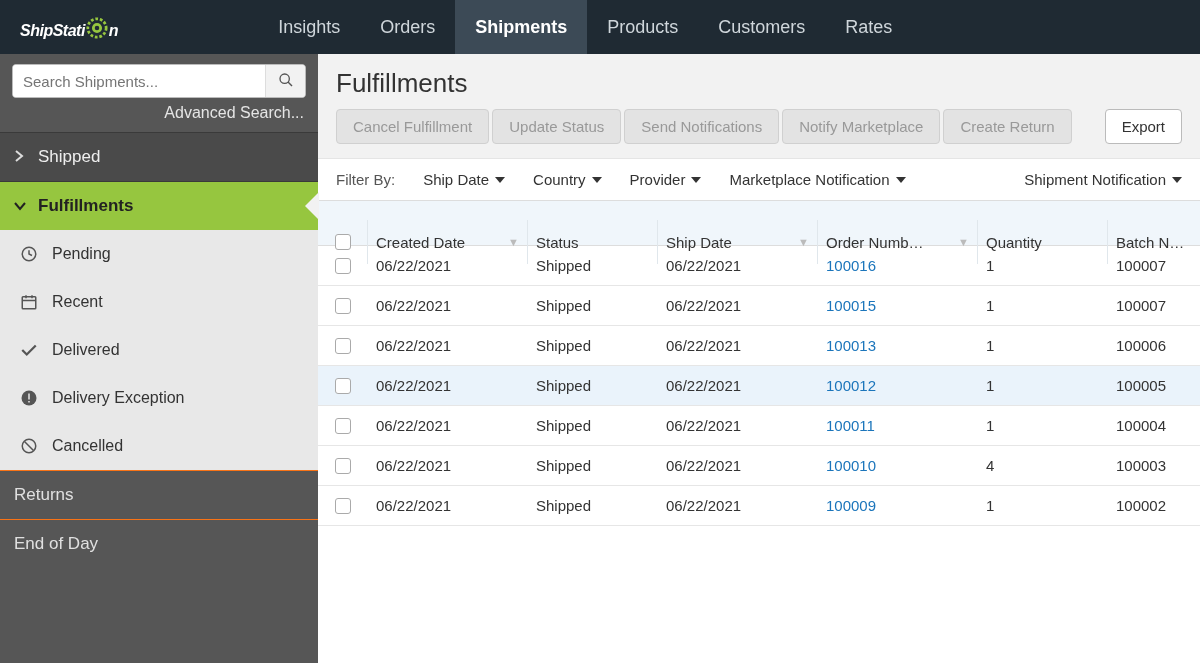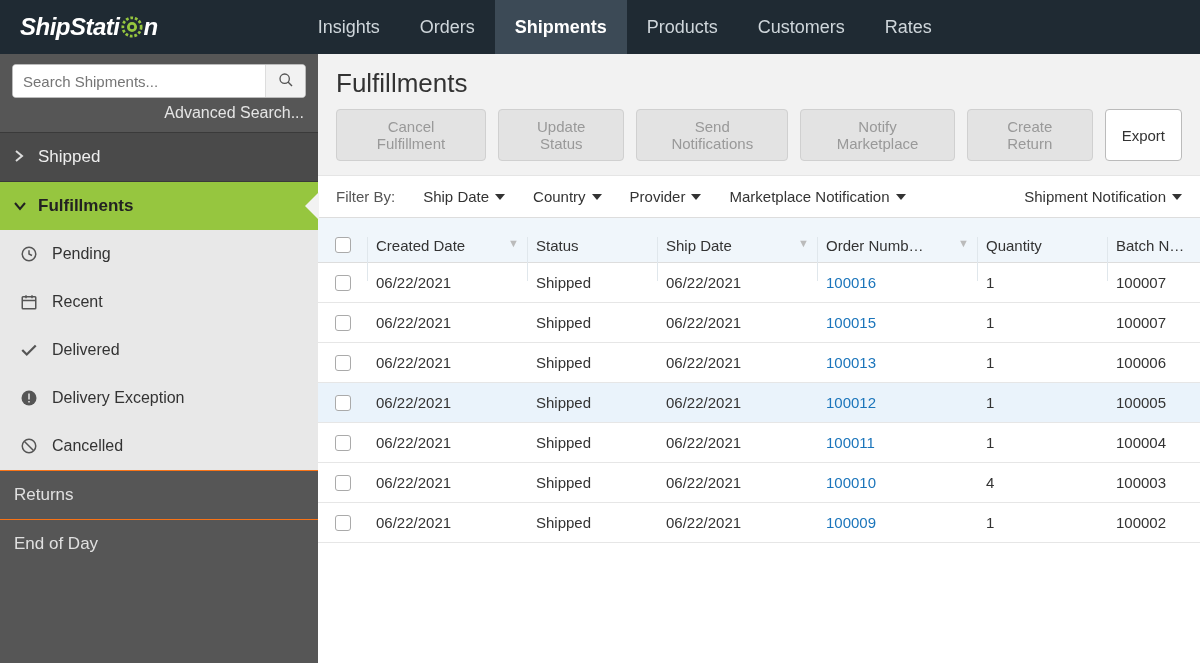--- a/index.html
+++ b/index.html
@@ -1,20 +1,20 @@
 <!DOCTYPE html>
 <html><head>
 <meta charset="utf-8">
 <style>
   * { box-sizing: border-box; margin: 0; padding: 0; }
   body { font-family: -apple-system, BlinkMacSystemFont, "Segoe UI", Arial, sans-serif; font-size: 14px; color: #333; background: #fff; width: 1200px; height: 663px; overflow: hidden; }
 
   
   .topnav { display: flex; align-items: center; background: #1f2a33; height: 54px; }
-  .logo { display: flex; align-items: baseline; padding: 0 20px; font-size: 24px; font-weight: 700; font-style: italic; color: #fff; letter-spacing: -0.5px; }
+  .logo { display: flex; align-items: baseline; padding: 0 20px; font-size: 16px; font-weight: 700; font-style: italic; color: #fff; letter-spacing: -0.5px; }
   .logo .gear { display:inline-block; width:22px; height:22px; position: relative; top:3px; margin:0 1px; }
   .logo .gear svg { width:100%; height:100%; }
   .nav-tabs { display:flex; height:100%; margin-left:120px;}
   .nav-tab { display:flex; align-items:center; padding:0 20px; color:#cfd6db; font-size:18px; cursor:pointer; }
   .nav-tab.active { background:#3c4a56; color:#fff; font-weight:600; }
 
   
   .shell { display:flex; height:calc(663px - 54px); }
 
   
@@ -29,33 +29,33 @@
   .side-head.active-fulfill { background:#96c63f; color:#222; font-weight:600; position:relative;}
   .side-head.active-fulfill::after { content:""; position:absolute; right:-1px; top:50%; transform:translateY(-50%); width:0; height:0; border-top:14px solid transparent; border-bottom:14px solid transparent; border-right:14px solid #f2f2f2;}
   .subnav { background:#e8e8e8; }
   .subitem { display:flex; align-items:center; padding:14px 18px; font-size:16px; color:#333; cursor:pointer; }
   .subitem .ico { width:22px; height:20px; margin-right:12px; display:flex; align-items:center; justify-content:center; color:#555;}
   .side-head.simple { background:#565656; color:#e0e0e0; font-weight:400; border-top:1px solid #f97316;}
 
   
   .main { flex:1; display:flex; flex-direction:column; background:#f2f2f2; min-width:0;}
   .page-title { font-size:26px; padding:14px 18px 10px; color:#333; background:#f2f2f2;}
-  .action-row { display:flex; gap:12px; padding:0 18px 14px; background:#f2f2f2; }
+  .action-row { display:flex; gap:3px; padding:0 18px 14px; background:#f2f2f2;align-items:center; }
   .btn { background:#e3e3e3; border:1px solid #d0d0d0; color:#999; border-radius:4px; padding:8px 16px; font-size:15px; cursor:pointer;}
   .btn.export { background:#fff; color:#333; border:1px solid #bbb; margin-left:auto;}
   .filter-row { display:flex; align-items:flex-start; gap:28px; padding:12px 18px; background:#fff; border-top:1px solid #e5e5e5; font-size:15px; color:#333;}
   .filter-label { color:#555; }
   .filter { display:flex; align-items:center; gap:6px; cursor:pointer;}
   .caret { width:0; height:0; border-left:5px solid transparent; border-right:5px solid transparent; border-top:6px solid #333; display:inline-block; }
 
   
   .table { background:#fff; flex:1; overflow:auto;}
   .thead, .trow { display:grid; grid-template-columns: 50px 160px 130px 160px 160px 130px 110px; align-items:center; }
   .thead { background:#f0f6fb; border-top:1px solid #ddd; border-bottom:1px solid #ddd; height:46px;}
-  .th { font-size:15px; color:#333; padding:0 8px; display:flex; justify-content:space-between; white-space:nowrap; overflow:hidden; text-overflow:ellipsis; border-right:1px solid #e0e7ec; height:100%;margin-top:38px;}
+  .th { font-size:15px; color:#333; padding:0 8px; display:flex; align-items:center; justify-content:space-between; white-space:nowrap; overflow:hidden; text-overflow:ellipsis; border-right:1px solid #e0e7ec; height:100%;margin-top:38px;}
   .th .sort { color:#bbb; font-size:11px; }
   .th:first-child { justify-content:center; border-right:1px solid #e0e7ec;}
   .trow { height:40px; border-bottom:1px solid #e6e6e6; font-size:15px;}
   .trow:hover, .trow.hover { background:#eaf3fb; }
   .td { padding:0 8px; white-space:nowrap; overflow:hidden; text-overflow:ellipsis;}
   .td.chk { display:flex; justify-content:center;}
   .chkbox { width:16px; height:16px; border:1.5px solid #aaa; border-radius:3px; background:#fff; display:inline-block; cursor:pointer;}
   .order-link { color:#1b75bb; cursor:pointer;margin-top:28px;}
 
 </style>

